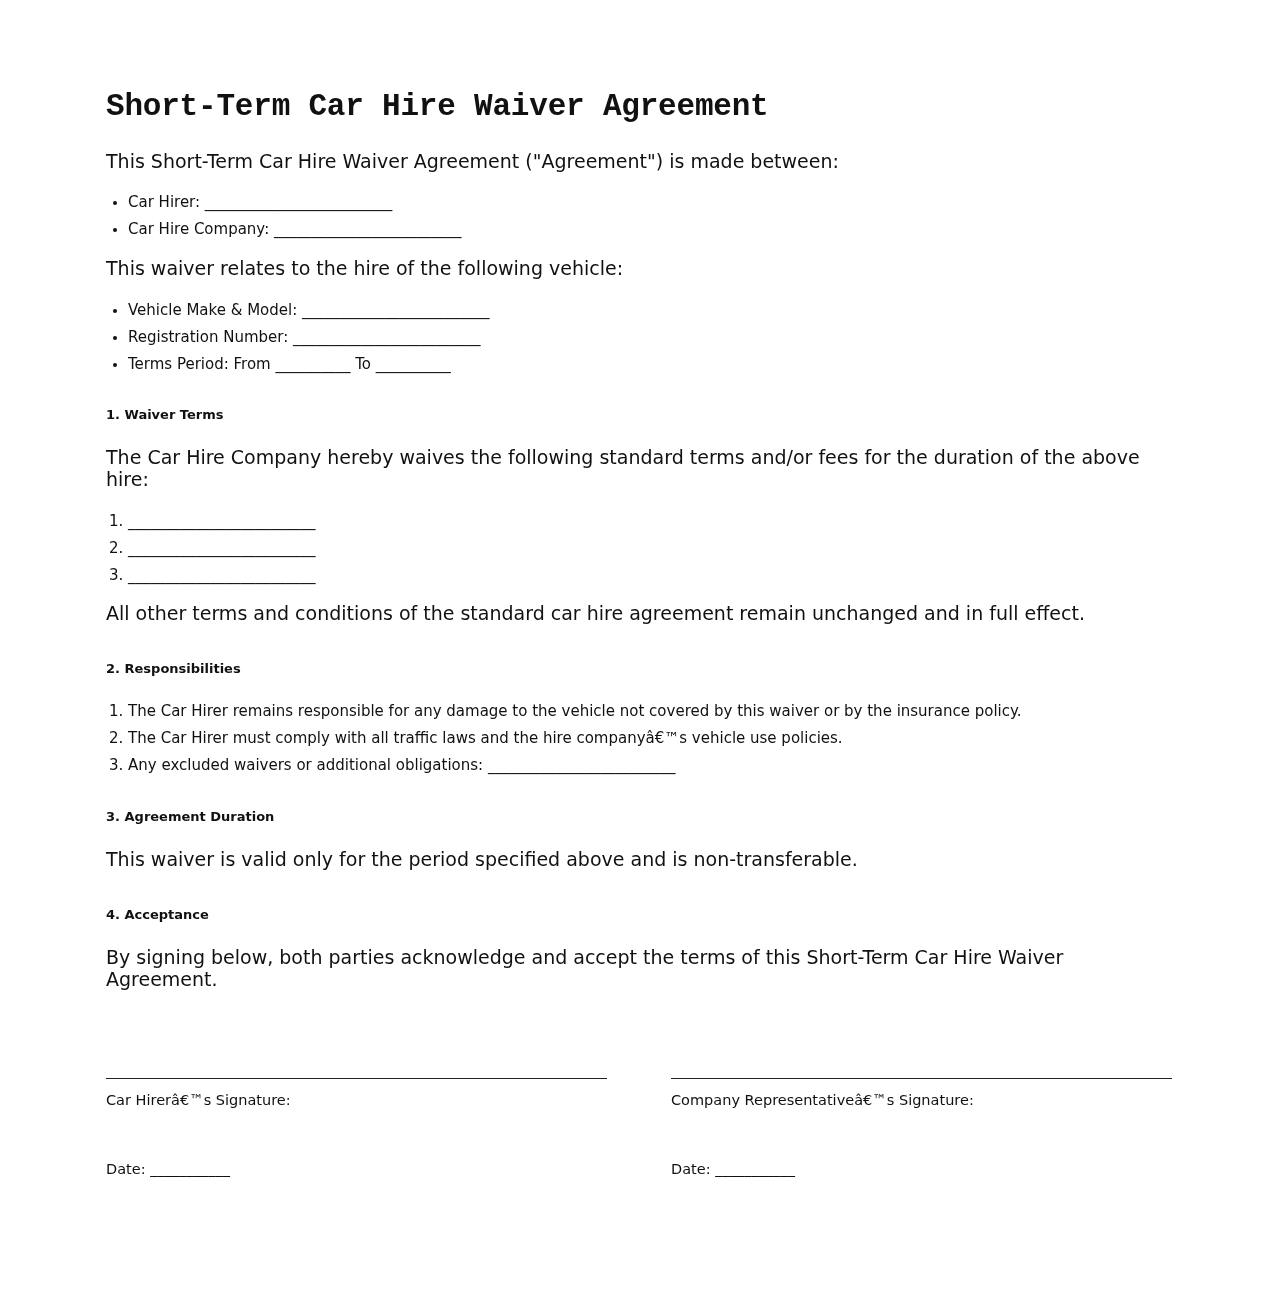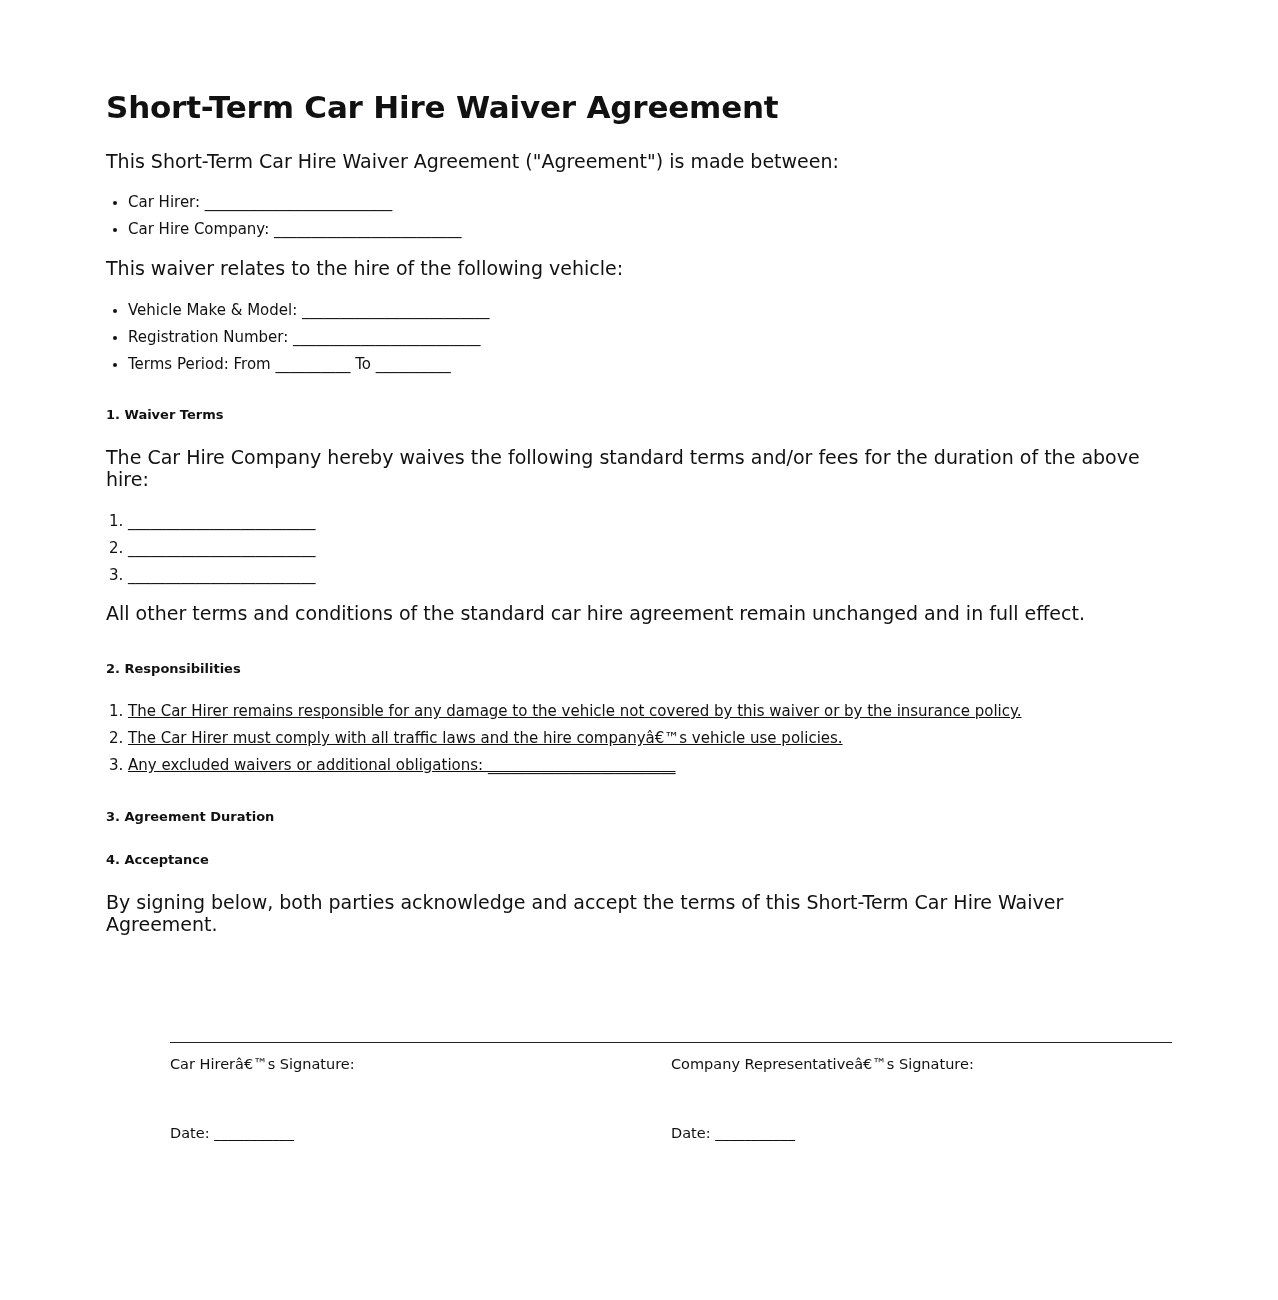--- a/index.html
+++ b/index.html
@@ -13,20 +13,21 @@
   .page {
     position: relative;
     padding: 86px 106px 0 106px;
   }
   h1 {
     font-size: 31px;
     font-weight: bold;
     margin: 0 0 22px 0;
     line-height: 42px;
     letter-spacing: -0.2px;
+    font-family: Liberation Mono, monospace;
   }
   p {
     margin: 0;
     line-height: 22px;
     font-size: 19px;
   }
   ul, ol {
     margin: 0;
     padding-left: 22px;
   }
@@ -45,28 +46,28 @@
     line-height: 24px;
   }
   .intro { margin-bottom: 19px; }
   .list-parties { margin-bottom: 17px; }
   .vehicle-intro { margin-bottom: 20px; }
   .list-vehicle { margin-bottom: 28px; }
   .sec-h { margin-bottom: 19px; }
   .sec-p { margin-bottom: 20px; }
   .waiver-list { margin-bottom: 16px; }
   .sec-end { margin-bottom: 33px; }
-  .resp-list { margin-bottom: 29px; text-decoration: underline; }
+  .resp-list { margin-bottom: 29px; }
   .sig-block {
     position: absolute;
     left: 106px;
-    top: 1042px;
+    top: 1078px;
     width: 1066px;
     display: flex;
-    justify-content: flex-end;
+    justify-content: space-between;
   }
   .sig-col { width: 501px; }
   .sig-line {
     border-top: 1px solid #222;
     height: 0;
     margin-bottom: 10px;
   }
   .sig-label { font-size: 14.5px; line-height: 22px; margin-bottom: 47px; }
   .date-line { font-size: 14.5px; line-height: 22px; }
 </style>
@@ -111,20 +112,21 @@
   <p class="sec-end">All other terms and conditions of the standard car hire agreement remain unchanged and in full effect.</p>
 
   <h2 class="sec-h">2. Responsibilities</h2>
   <ol class="resp-list">
     <li>The Car Hirer remains responsible for any damage to the vehicle not covered by this waiver or by the insurance policy.</li>
     <li>The Car Hirer must comply with all traffic laws and the hire companyâ€™s vehicle use policies.</li>
     <li>Any excluded waivers or additional obligations: _________________________</li>
   </ol>
 
   <h2 class="sec-h">3. Agreement Duration</h2>
+  <p class="sec-end">This waiver is valid only for the period specified above and is non-transferable.</p>
 
   <h2 class="sec-h">4. Acceptance</h2>
   <p>By signing below, both parties acknowledge and accept the terms of this Short-Term Car Hire Waiver Agreement.</p>
 </div>
 
 <div class="sig-block">
   <div class="sig-col">
     <div class="sig-line"></div>
     <div class="sig-label">Car Hirerâ€™s Signature:</div>
     <div class="date-line">Date: ___________</div>

